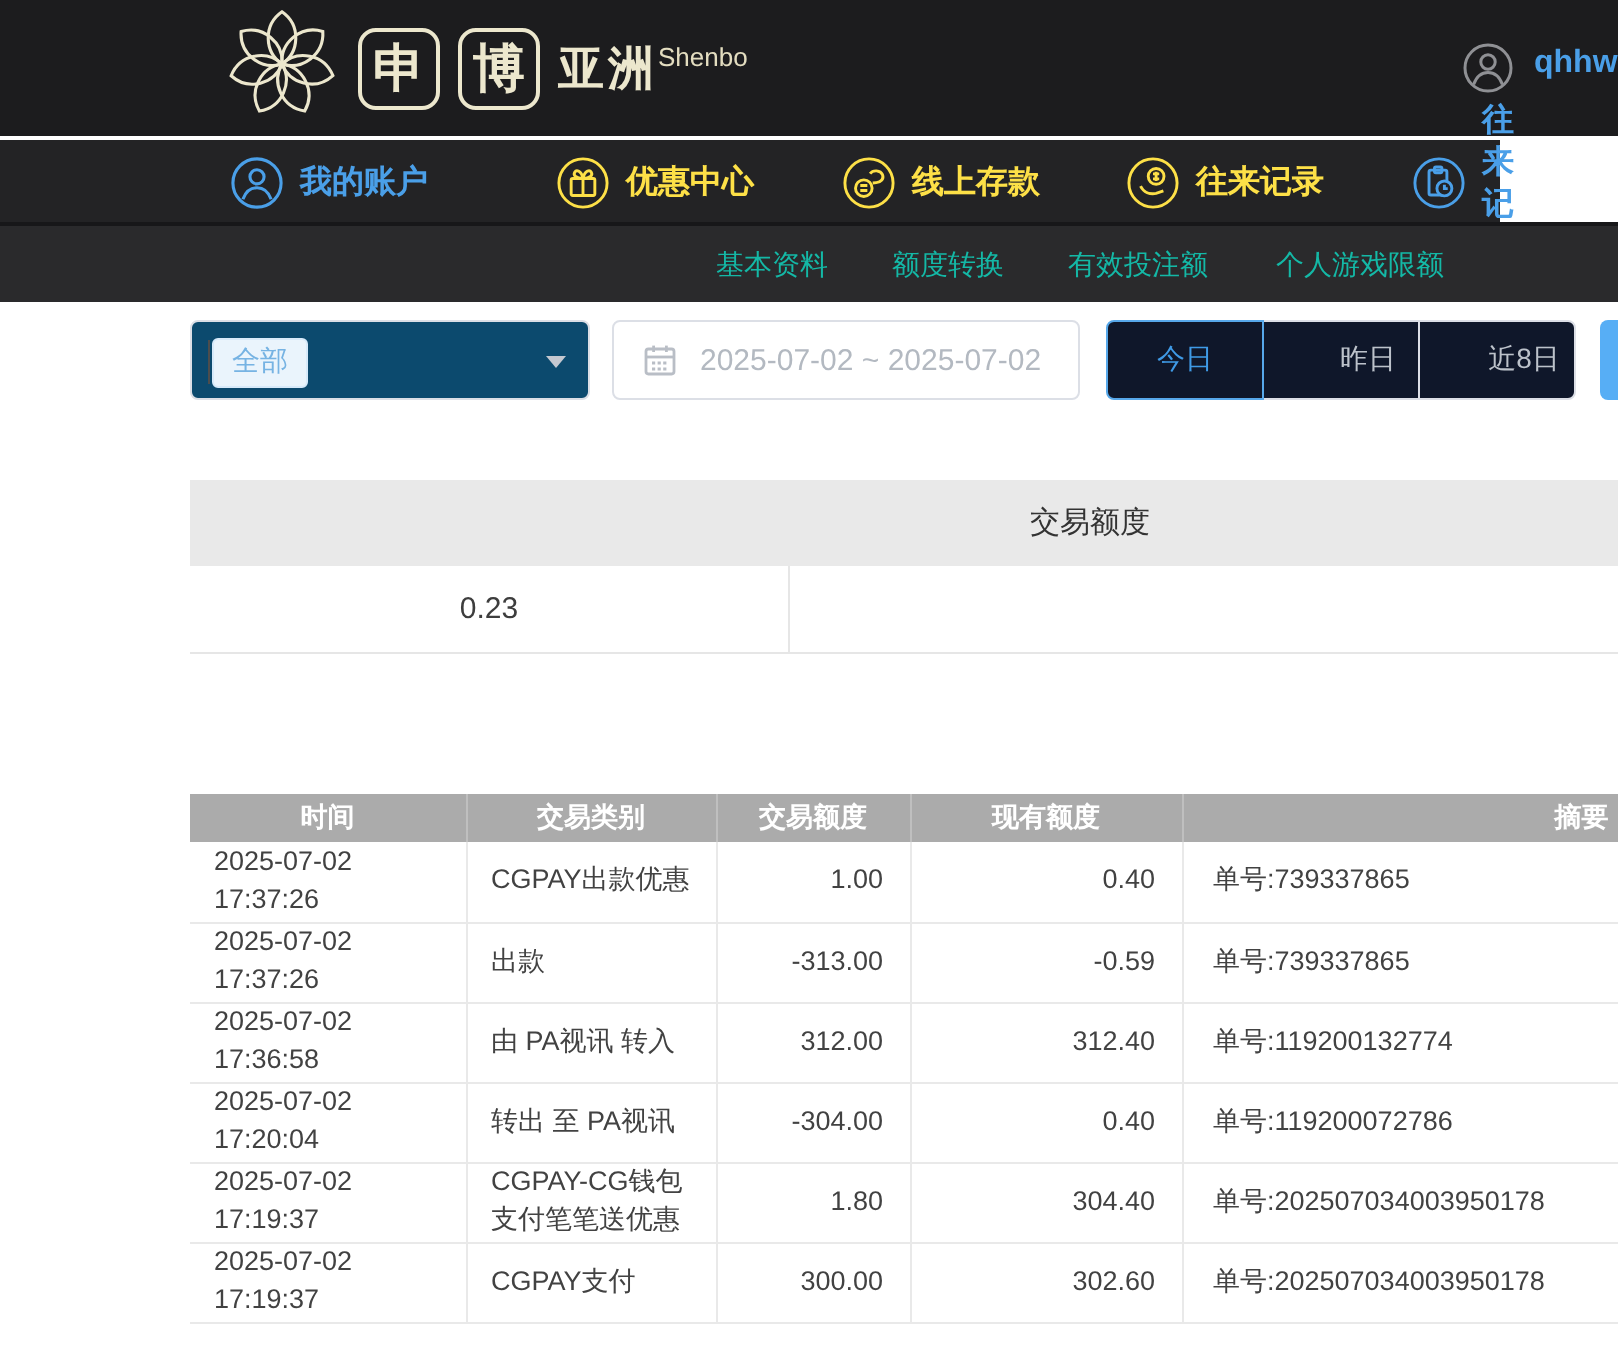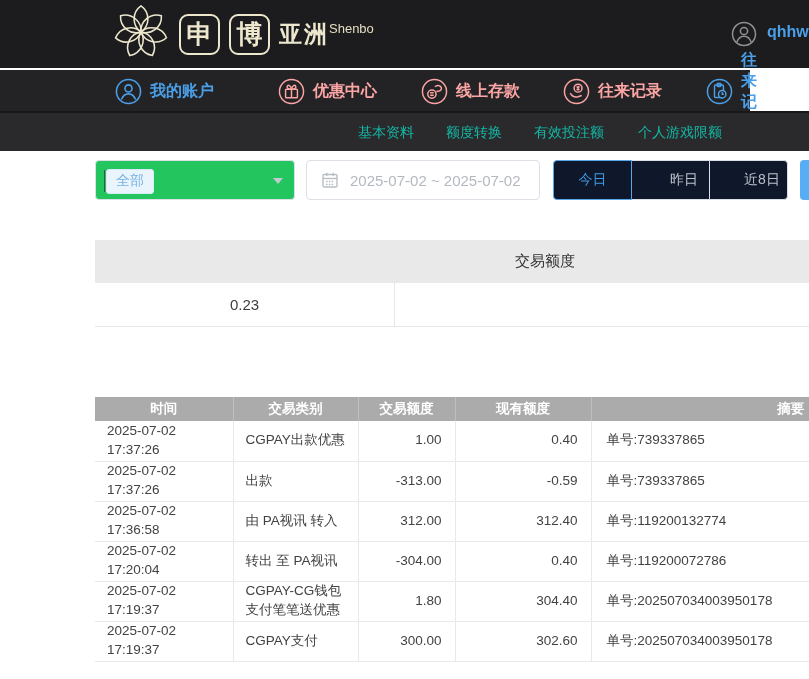--- a/index.html
+++ b/index.html
@@ -14,31 +14,31 @@
       display:flex; align-items:center; justify-content:center; font-size:26px; font-weight:bold; }
   .logo-right { display:flex; flex-direction:row; line-height:1.05; }
   .logo-region { font-size:23px; letter-spacing:2px; font-weight:bold; }
   .logo-brand { font-size:13px; color:#e3ddc0; }
   .avatar { width:26px; height:26px; color:#8f9094; position:absolute; right:52px; top:21px; }
   .username { position:absolute; left:767px; top:23px; color:#4a9fe8; font-size:16px; font-weight:bold; white-space:nowrap; }
 
   
   .nav { position:absolute; left:0; top:70px; width:750px; height:43px; background:#232325; }
   .nav-item { position:absolute; top:0; height:43px; display:flex; align-items:center; gap:8px;
-      color:#fca5a5; font-size:16px; font-weight:bold; cursor:pointer; }
+      color:#fde047; font-size:16px; font-weight:bold; cursor:pointer; }
   .nav-item.active { color:#4a9fe8; }
   .nav-icon { width:27px; height:27px; display:block; }
 
   
   .subnav { position:absolute; left:0; top:111px; width:809px; height:40px; background:#2a2a2c; border-top:2px solid #171719; }
   .subnav-item { position:absolute; top:0; height:40px; display:flex; align-items:center;
       color:#14b8a6; font-size:14px; cursor:pointer; }
 
   
-  .select-box { position:absolute; left:95px; top:160px; width:200px; height:40px; background:#22c55e;
+  .select-box { position:absolute; left:95px; top:160px; width:200px; height:40px; background:#0c4a6e;
       border:1px solid #dcdfe6; border-radius:4px; }
   .select-cursor { position:absolute; left:8px; top:9px; width:1px; height:22px; background:#4d4d4d; }
   .select-chip { position:absolute; left:10px; top:8px; padding:2px 9px 3px; background:#eaf4fc;
       border:1px solid #d7eafa; border-radius:3px; color:#76b3e3; font-size:14px; }
   .select-arrow { position:absolute; right:11px; top:17px; width:0; height:0;
       border-left:5px solid transparent; border-right:5px solid transparent; border-top:6px solid #c4c8d0; }
 
   .date-box { position:absolute; left:306px; top:160px; width:234px; height:40px; background:#fff;
       border:1px solid #dcdfe6; border-radius:4px; display:flex; align-items:center; }
   .cal-icon { width:18px; height:18px; margin-left:14px; color:#b9bec6; }

